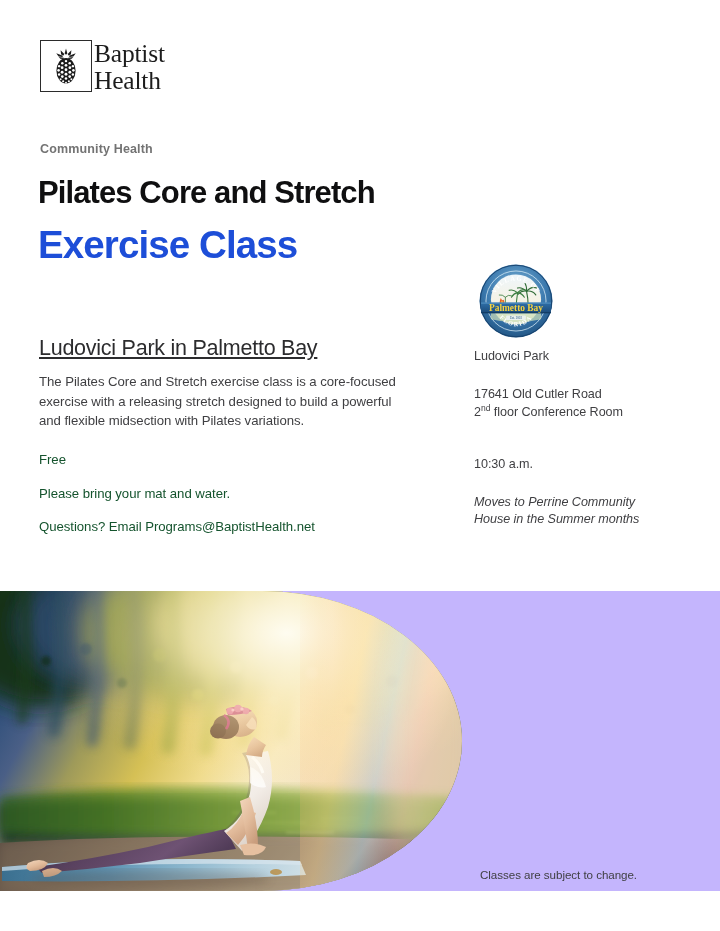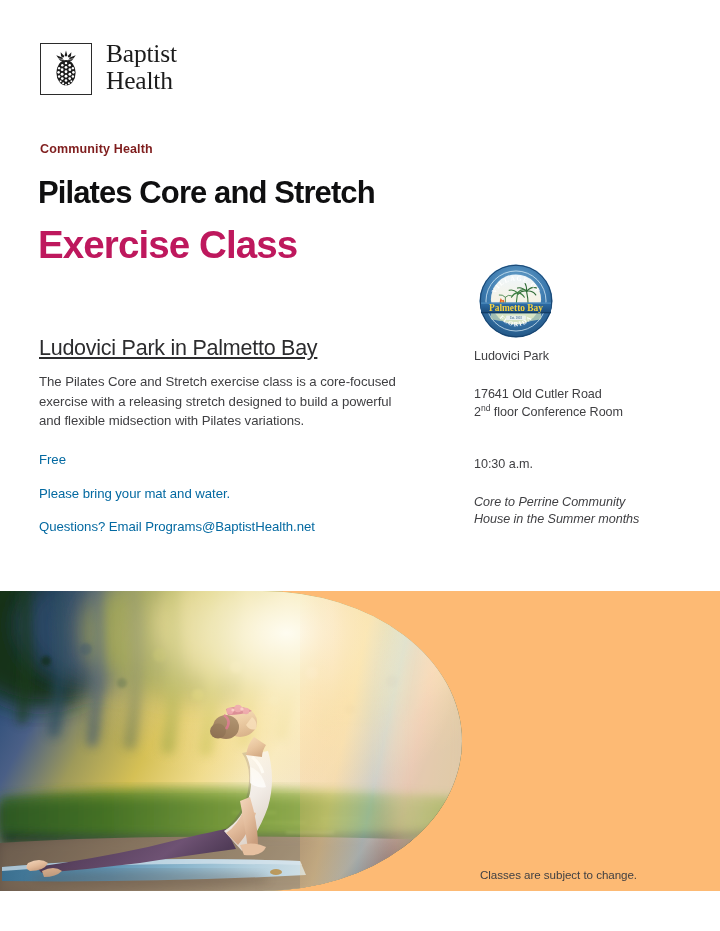--- a/index.html
+++ b/index.html
@@ -19,22 +19,22 @@
     background: #ffffff;
     overflow: hidden;
   }
 
   
   .logo-block {
     position: absolute;
     left: 40px;
     top: 40px;
     display: flex;
-    align-items: flex-end;
-    gap: 14px;
+    align-items: flex-start;
+    gap: 2px;
   }
   .logo-mark {
     width: 52px;
     height: 52px;
     border: 1.4px solid #2b2b2b;
     box-sizing: border-box;
     display: flex;
     align-items: center;
     justify-content: center;
     flex: 0 0 auto;
@@ -51,21 +51,21 @@
   .logo-word .l2 { display: block; }
 
   
   .eyebrow {
     position: absolute;
     left: 40px;
     top: 142px;
     font-size: 12.5px;
     font-weight: bold;
     letter-spacing: 0.15px;
-    color: #7f1d1d;
+    color: #737373;
   }
   .title-1 {
     position: absolute;
     left: 38px;
     top: 177px;
     font-size: 31px;
     font-weight: bold;
     letter-spacing: -0.9px;
     color: #0f0f10;
     line-height: 1.06;
@@ -110,21 +110,21 @@
     line-height: 1.48;
     color: #3f3f42;
     letter-spacing: -0.05px;
   }
   .left-lines {
     position: absolute;
     left: 39px;
     top: 452px;
     width: 400px;
     font-size: 13.2px;
-    color: #0369a1;
+    color: #14532d;
     letter-spacing: -0.05px;
   }
   .left-lines p { margin: 0 0 18.5px 0; }
   .left-lines p:last-child { margin-bottom: 0; }
 
   
   .right-col {
     position: absolute;
     left: 474px;
     top: 348px;
@@ -226,21 +226,21 @@
       </svg>
     </div>
     <div class="logo-word">
       <span>Baptist</span>
       <span class="l2">Health</span>
     </div>
   </div>
 
   <div class="eyebrow">Community Health</div>
   <div class="title-1">Pilates Core and Stretch</div>
-  <div class="title-2" style="color: #be185d;">Exercise Class</div>
+  <div class="title-2" style="color: #1d4ed8;">Exercise Class</div>
 
   <div class="seal">
     <svg viewBox="0 0 100 100" width="76" height="76" aria-hidden="true">
       <defs>
         <path id="arcTop" d="M 20,53 A 30,30 0 0 1 80,53"></path>
         <path id="arcBot" d="M 23,56 A 27,27 0 0 0 77,56"></path>
         <radialGradient id="ringGrad" cx="50%" cy="35%" r="70%">
           <stop offset="0%" stop-color="#7fb5d8"></stop>
           <stop offset="60%" stop-color="#3a78ad"></stop>
           <stop offset="100%" stop-color="#1d4f7d"></stop>
@@ -325,26 +325,26 @@
     </div>
     <div class="blk">
       <span class="ln">17641 Old Cutler Road</span>
       <span class="ln"><span>2</span><sup>nd</sup><span> floor Conference Room</span></span>
     </div>
     <div class="gap-lg"></div>
     <div class="blk">
       <span class="ln">10:30 a.m.</span>
     </div>
     <div class="blk tight">
-      <span class="ln ital">Core to Perrine Community</span>
+      <span class="ln ital">Moves to Perrine Community</span>
       <span class="ln ital">House in the Summer months</span>
     </div>
   </div>
 
-  <div class="band" style="background: #fdba74;">
+  <div class="band" style="background: #c4b5fd;">
     <div class="photo">
       <svg viewBox="0 0 462 300" preserveAspectRatio="none" aria-hidden="true">
         <defs>
           <linearGradient id="bgTrees" x1="0" y1="0" x2="1" y2="0.35">
             <stop offset="0%" stop-color="#1c3b1a"></stop>
             <stop offset="10%" stop-color="#2b4d79"></stop>
             <stop offset="20%" stop-color="#4a5f86"></stop>
             <stop offset="32%" stop-color="#9e9a5a"></stop>
             <stop offset="45%" stop-color="#d5c055"></stop>
             <stop offset="58%" stop-color="#f0dc8e"></stop>

